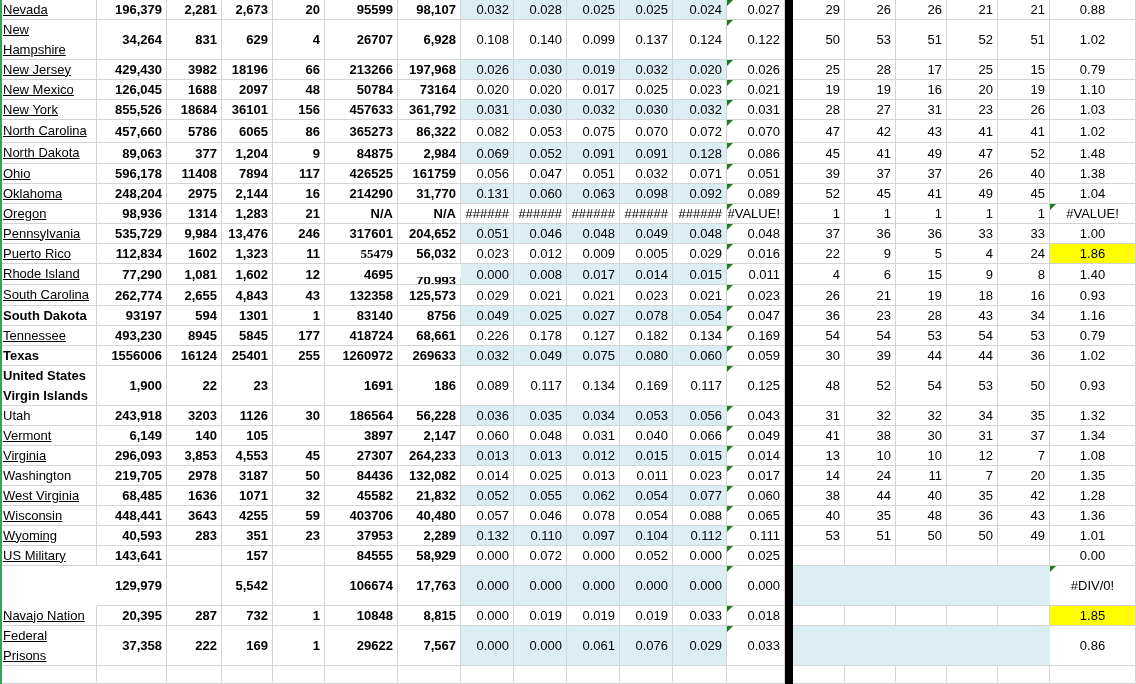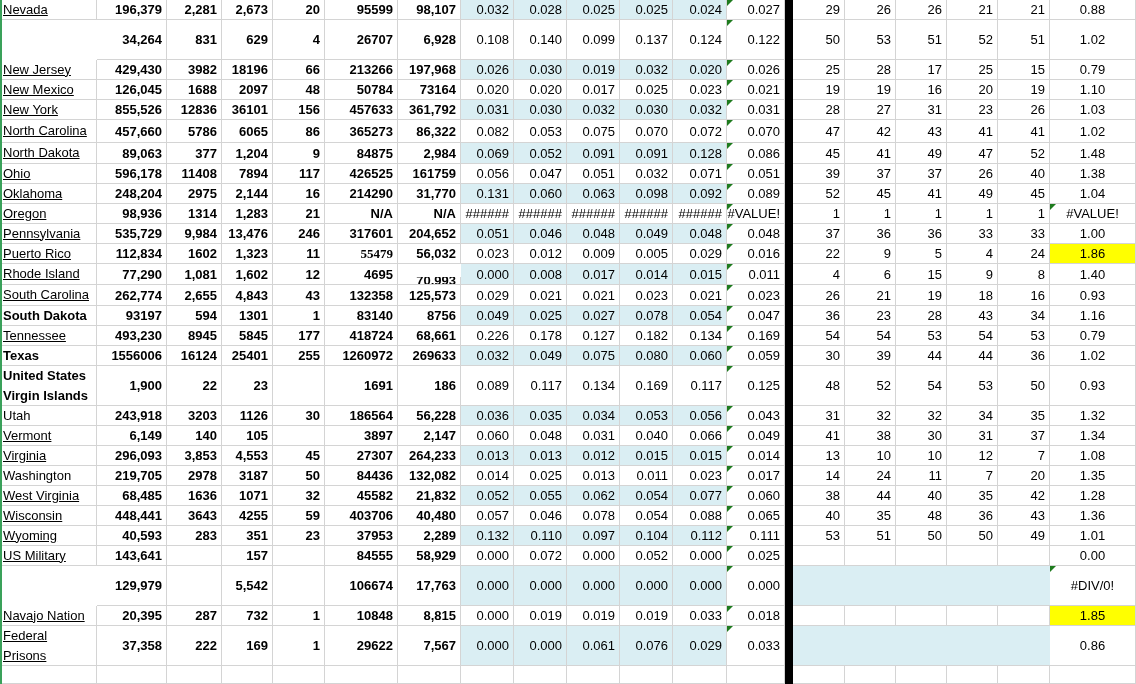--- a/index.html
+++ b/index.html
@@ -43,20 +43,23 @@
       <div class="cell ratio shade" style="left: 673px; width: 54px;">0.024</div>
       <div class="cell avg" style="left: 727px; width: 58px; position: absolute;">0.027<span class="tri"></span></div>
       <div class="cell rank" style="left: 793px; width: 52px;">29</div>
       <div class="cell rank" style="left: 845px; width: 51px;">26</div>
       <div class="cell rank" style="left: 896px; width: 51px;">26</div>
       <div class="cell rank" style="left: 947px; width: 51px;">21</div>
       <div class="cell rank" style="left: 998px; width: 52px;">21</div>
       <div class="cell center" style="left: 1050px; width: 86px;">0.88</div>
     </div>
     <div class="row" style="top: 20px; height: 40px;">
+      <div class="cell name" style="left: 0px; width: 97px;">
+        <span class="u">New Hampshire</span>
+      </div>
       <div class="cell bold" style="left: 97px; width: 70px;">34,264</div>
       <div class="cell bold" style="left: 167px; width: 55px;">831</div>
       <div class="cell bold" style="left: 222px; width: 51px;">629</div>
       <div class="cell bold" style="left: 273px; width: 52px;">4</div>
       <div class="cell bold" style="left: 325px; width: 73px;">26707</div>
       <div class="cell bold" style="left: 398px; width: 63px;">6,928</div>
       <div class="cell ratio" style="left: 461px; width: 53px;">0.108</div>
       <div class="cell ratio" style="left: 514px; width: 53px;">0.140</div>
       <div class="cell ratio" style="left: 567px; width: 53px;">0.099</div>
       <div class="cell ratio" style="left: 620px; width: 53px;">0.137</div>
@@ -113,21 +116,21 @@
       <div class="cell rank" style="left: 896px; width: 51px;">16</div>
       <div class="cell rank" style="left: 947px; width: 51px;">20</div>
       <div class="cell rank" style="left: 998px; width: 52px;">19</div>
       <div class="cell center" style="left: 1050px; width: 86px;">1.10</div>
     </div>
     <div class="row" style="top: 100px; height: 20px;">
       <div class="cell name" style="left: 0px; width: 97px;">
         <span class="u">New York</span>
       </div>
       <div class="cell bold" style="left: 97px; width: 70px;">855,526</div>
-      <div class="cell bold" style="left: 167px; width: 55px;">12836</div>
+      <div class="cell bold" style="left: 167px; width: 55px;">18684</div>
       <div class="cell bold" style="left: 222px; width: 51px;">36101</div>
       <div class="cell bold" style="left: 273px; width: 52px;">156</div>
       <div class="cell bold" style="left: 325px; width: 73px;">457633</div>
       <div class="cell bold" style="left: 398px; width: 63px;">361,792</div>
       <div class="cell ratio shade" style="left: 461px; width: 53px;">0.031</div>
       <div class="cell ratio shade" style="left: 514px; width: 53px;">0.030</div>
       <div class="cell ratio shade" style="left: 567px; width: 53px;">0.032</div>
       <div class="cell ratio shade" style="left: 620px; width: 53px;">0.030</div>
       <div class="cell ratio shade" style="left: 673px; width: 54px;">0.032</div>
       <div class="cell avg" style="left: 727px; width: 58px; position: absolute;">0.031<span class="tri"></span></div>

